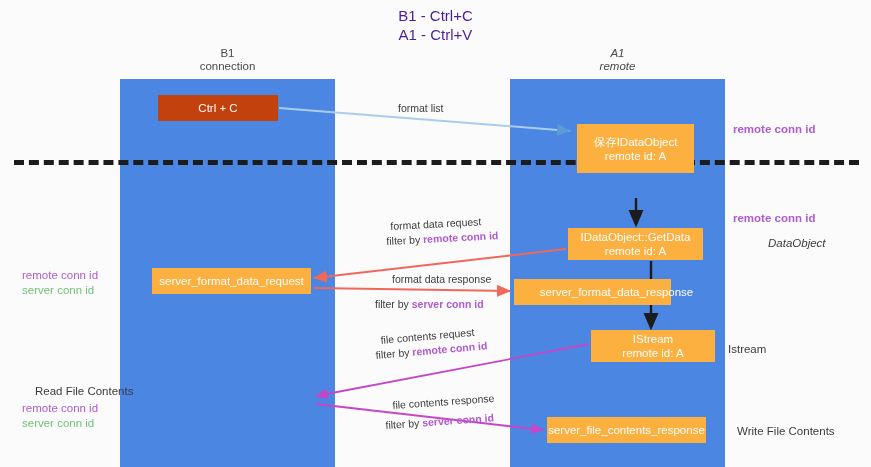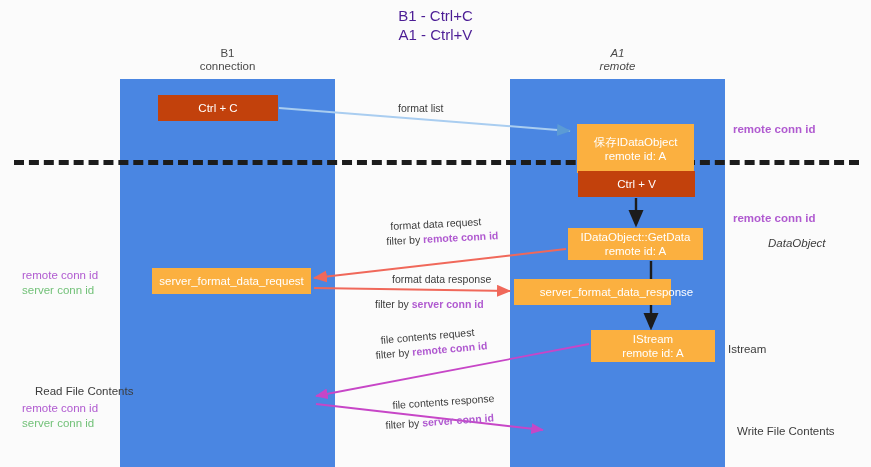--- a/index.html
+++ b/index.html
@@ -127,27 +127,27 @@
     <line x1="589" y1="344" x2="316" y2="396" stroke="#c746c7" stroke-width="1.8" marker-end="url(#ar-mag)"></line>
 
     <line x1="316" y1="404" x2="543" y2="430" stroke="#c746c7" stroke-width="1.8" marker-end="url(#ar-mag)"></line>
   </svg>
 
   <div class="divider"></div>
 
   <div class="node green n-ctrlc">Ctrl + C</div>
   <div class="node orange n-savedo">保存IDataObject
 remote id: A</div>
-  <div class="node green n-ctrlv">Ctrl + V</div>
   <div class="node orange n-getdata">IDataObject::GetData
 remote id: A</div>
   <div class="node orange n-sfdreq">server_format_data_request</div>
   <div class="node orange n-sfdresp">server_format_data_response</div>
   <div class="node orange n-istream">IStream
 remote id: A</div>
+  <div class="node orange n-sfcresp">server_file_contents_response</div>
 
   <div class="edge-label el-formatlist">format list</div>
 
   <div class="edge-label el-fdreq1">format data request</div>
   <div class="edge-label el-fdreq2"><span>filter by </span><b class="c-purple">remote conn id</b></div>
 
   <div class="edge-label el-fdresp1">format data response</div>
   <div class="edge-label el-fdresp2"><span>filter by </span><b class="c-purple">server conn id</b></div>
 
   <div class="edge-label el-fcreq1">file contents request</div>

